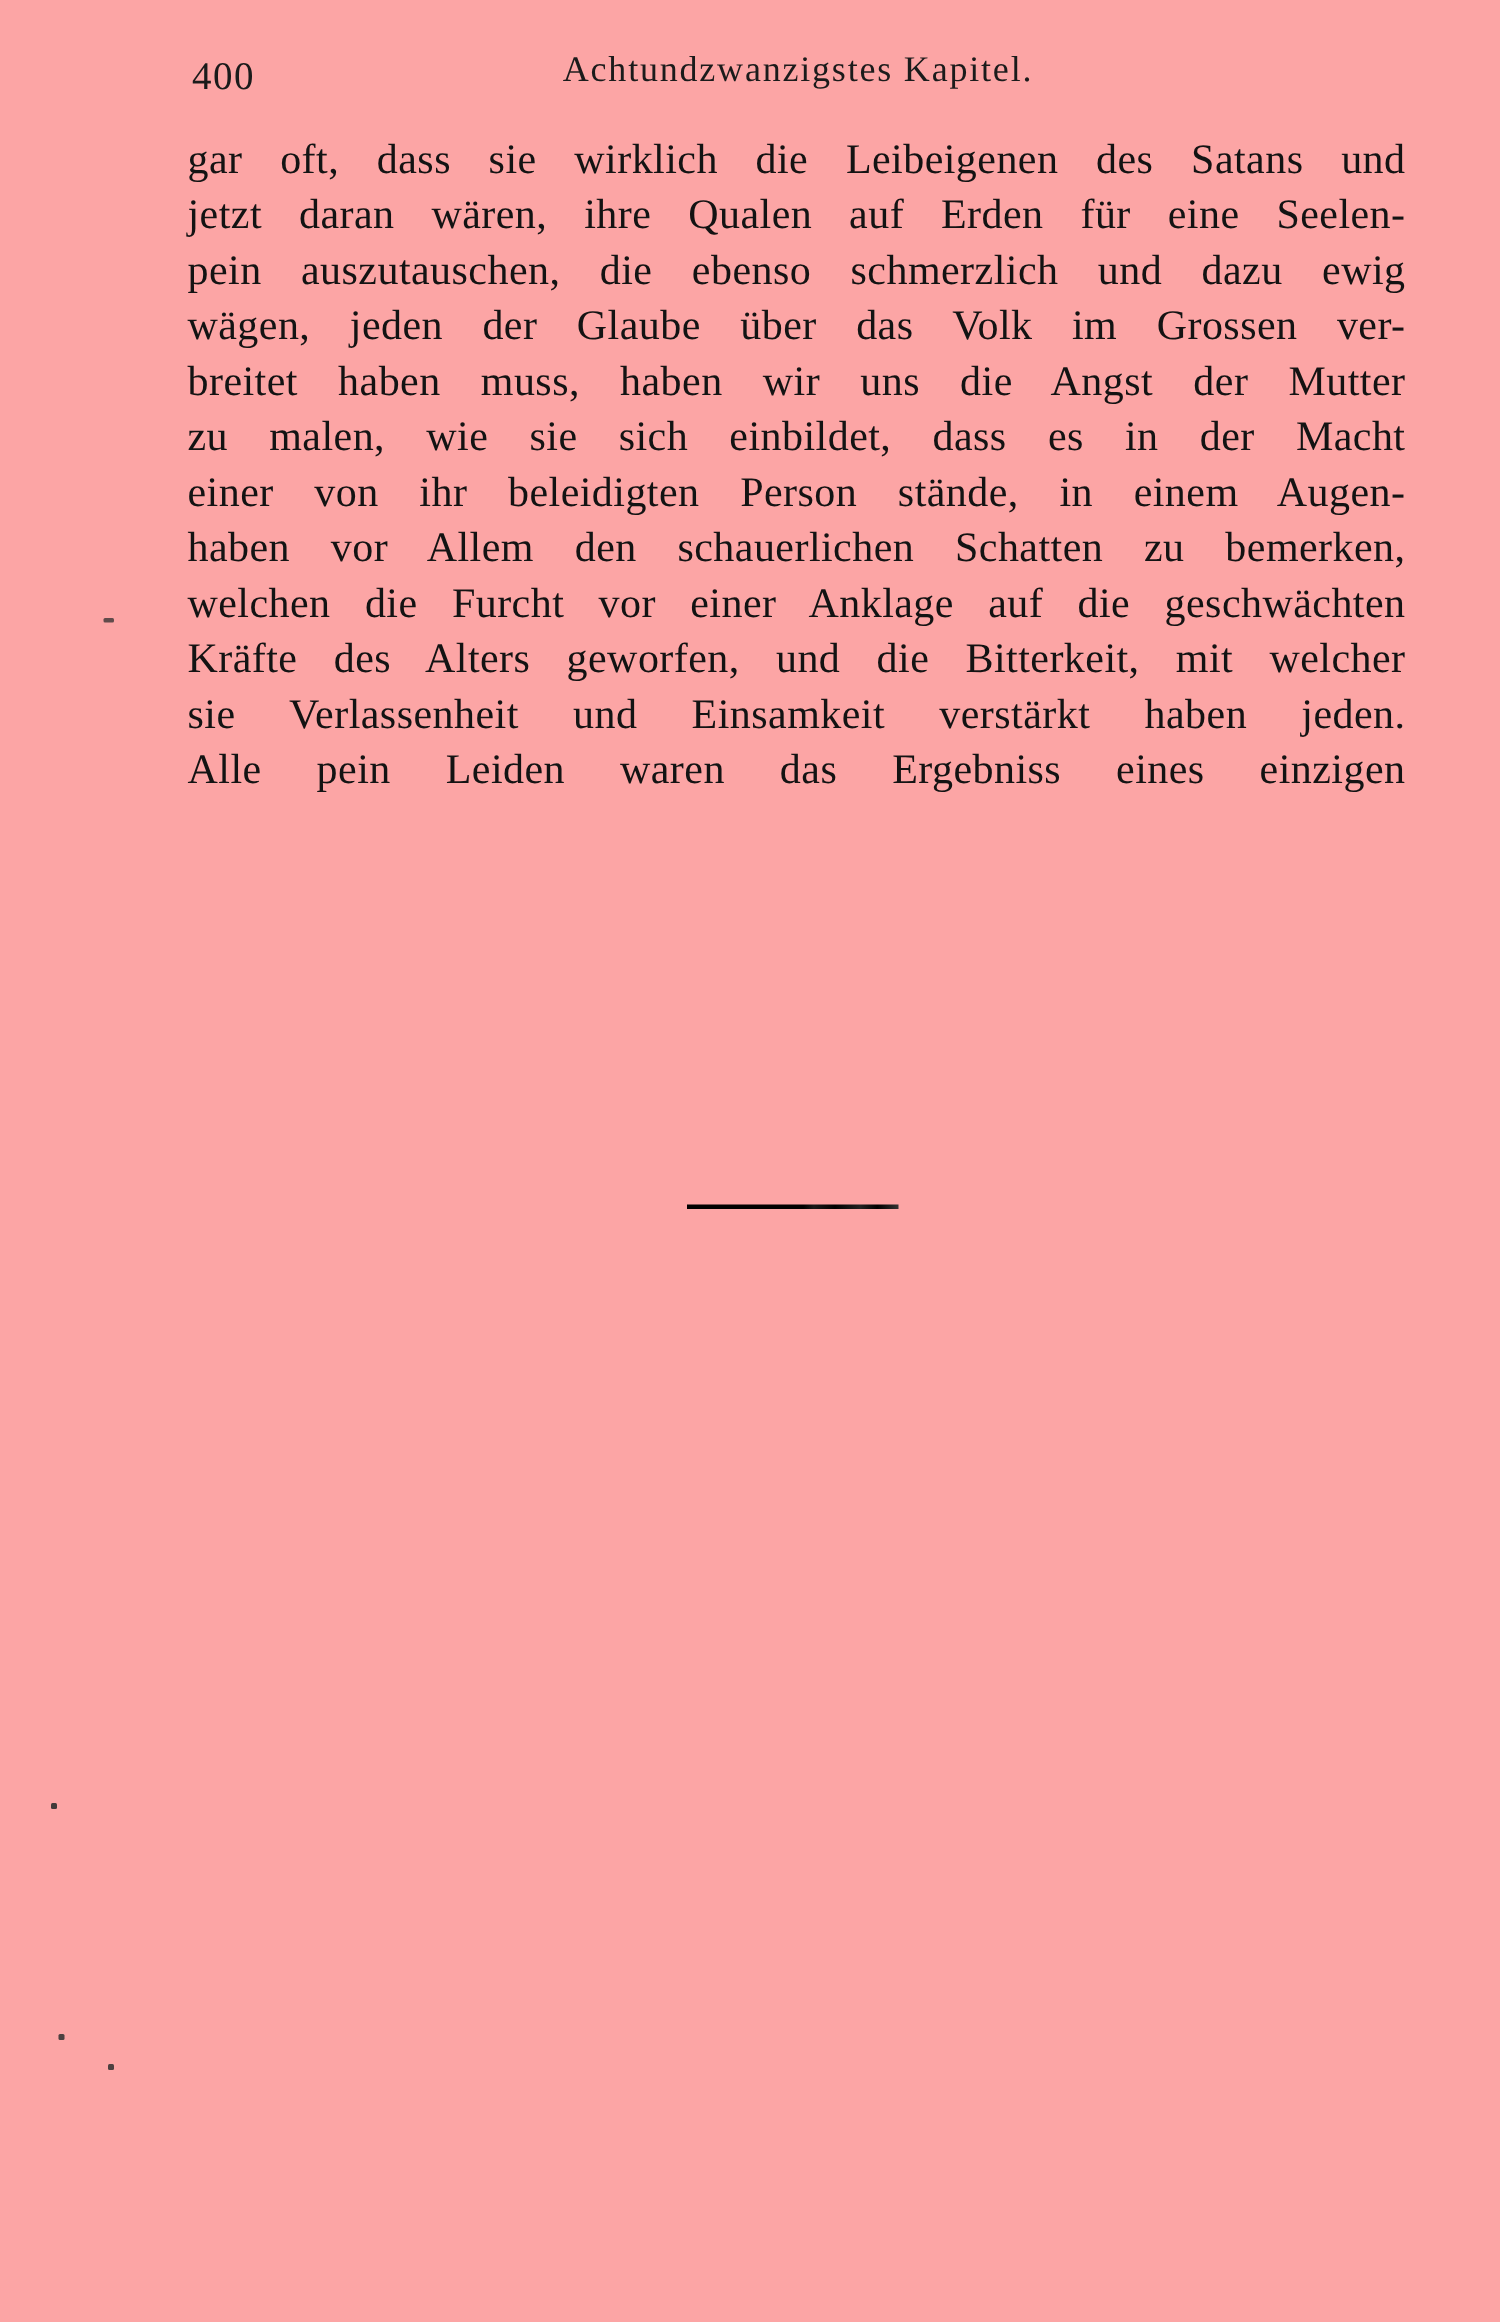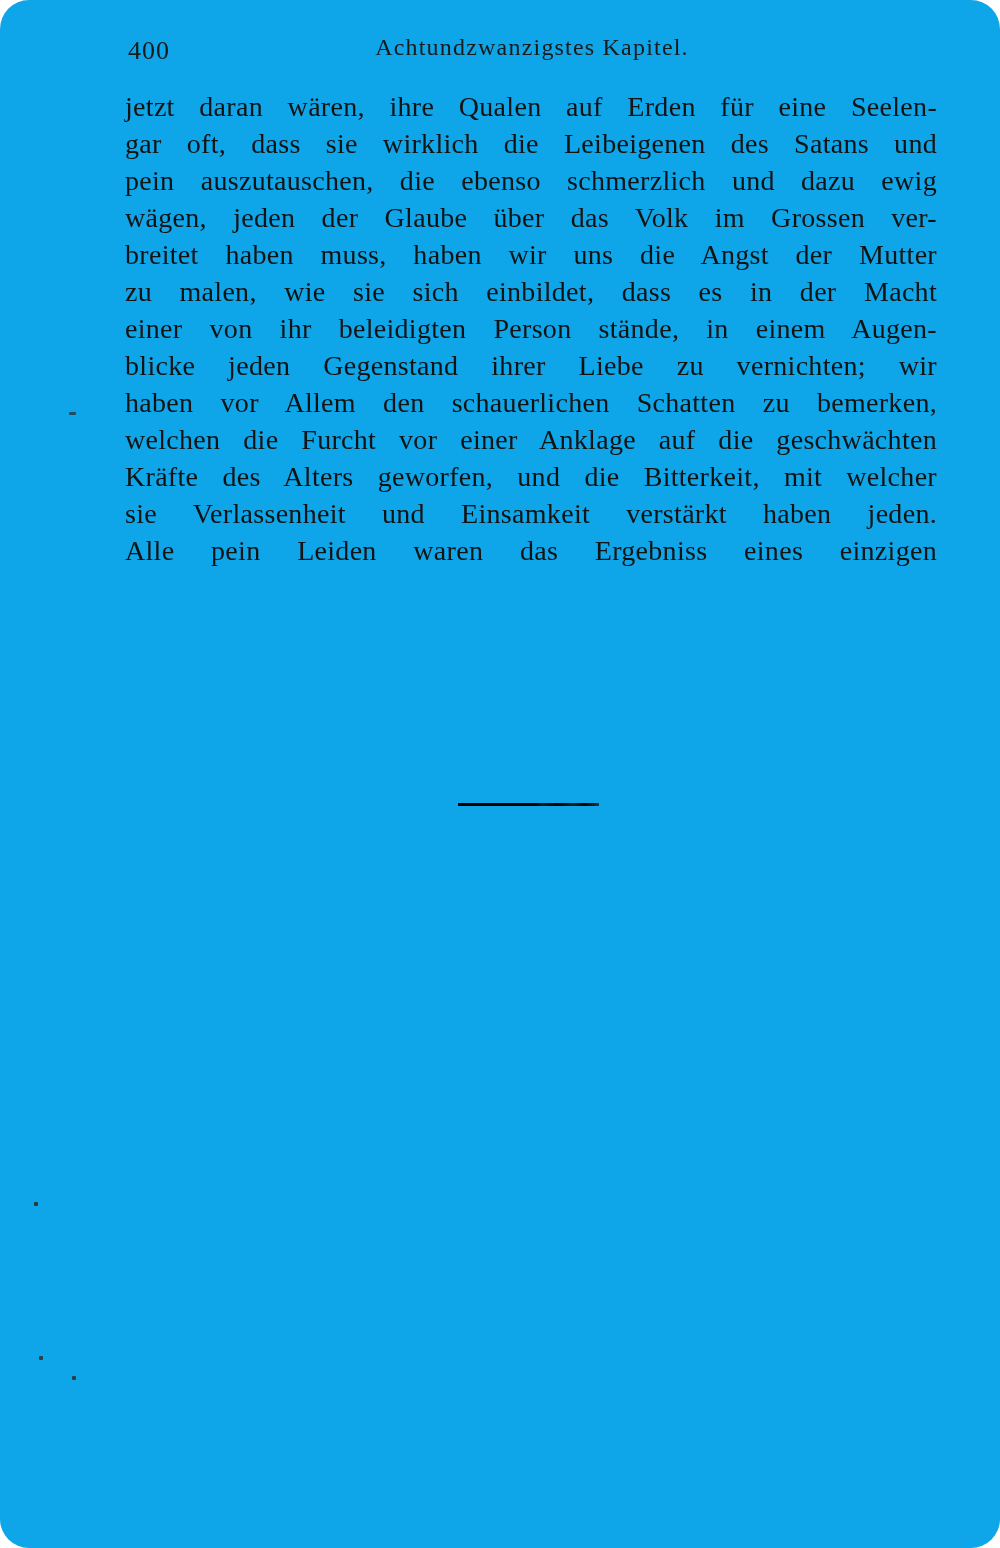--- a/index.html
+++ b/index.html
@@ -4,25 +4,24 @@
 <style>
   html, body {
     margin: 0;
     padding: 0;
     background: #ffffff;
   }
   .page {
     position: relative;
     width: 1000px;
     height: 1548px;
-    background: #0ea5e9;
+    background: #fca5a5;
     color: #151515;
     font-family: "Liberation Serif", "DejaVu Serif", serif;
     overflow: hidden;
-    border-radius: 29px;
   }
   .running-header {
     position: absolute;
     top: 30px;
     left: 0;
     width: 1000px;
     height: 36px;
   }
   .page-number {
     position: absolute;
@@ -81,28 +80,27 @@
 <body>
 
 <div class="page">
 
   <div class="running-header">
     <span class="page-number">400</span>
     <span class="chapter-title">Achtundzwanzigstes Kapitel.</span>
   </div>
 
   <div class="body-text">
+    <div class="text-line">gar oft, dass sie wirklich die Leibeigenen des Satans und</div>
     <div class="text-line">jetzt daran wären, ihre Qualen auf Erden für eine Seelen-</div>
-    <div class="text-line">gar oft, dass sie wirklich die Leibeigenen des Satans und</div>
     <div class="text-line">pein auszutauschen, die ebenso schmerzlich und dazu ewig</div>
     <div class="text-line">wägen, jeden der Glaube über das Volk im Grossen ver-</div>
     <div class="text-line">breitet haben muss, haben wir uns die Angst der Mutter</div>
     <div class="text-line">zu malen, wie sie sich einbildet, dass es in der Macht</div>
     <div class="text-line">einer von ihr beleidigten Person stände, in einem Augen-</div>
-    <div class="text-line">blicke jeden Gegenstand ihrer Liebe zu vernichten; wir</div>
     <div class="text-line">haben vor Allem den schauerlichen Schatten zu bemerken,</div>
     <div class="text-line">welchen die Furcht vor einer Anklage auf die geschwächten</div>
     <div class="text-line">Kräfte des Alters geworfen, und die Bitterkeit, mit welcher</div>
     <div class="text-line">sie Verlassenheit und Einsamkeit verstärkt haben jeden.</div>
     <div class="text-line">Alle pein Leiden waren das Ergebniss eines einzigen</div>
   </div>
 
   <div class="end-rule"></div>
 
   <div class="speck speck-1"></div>

